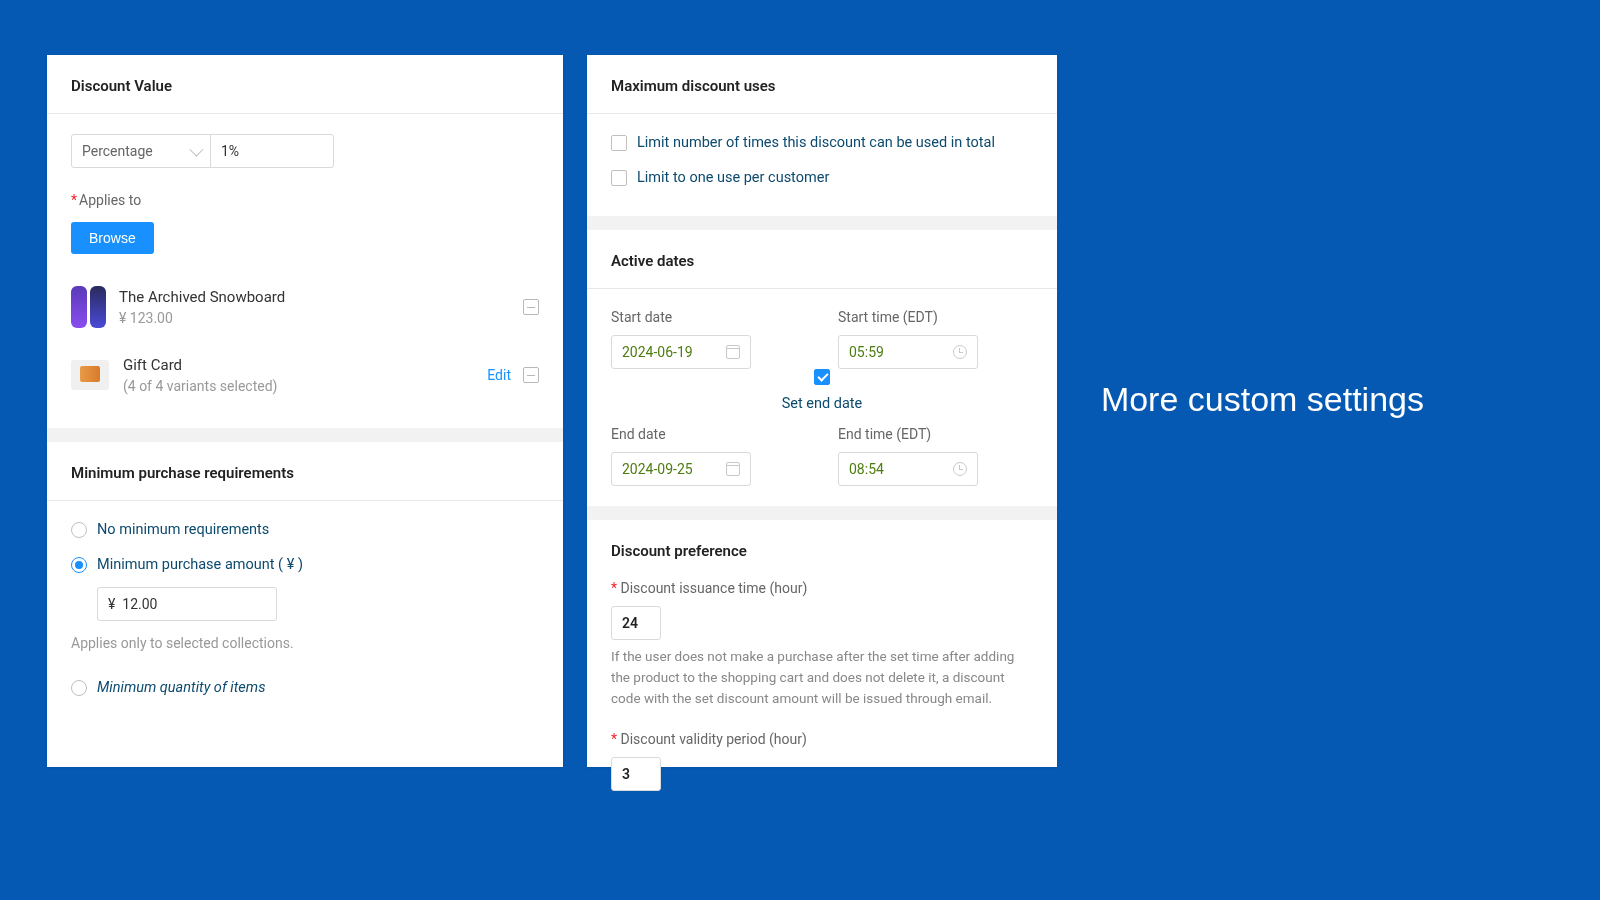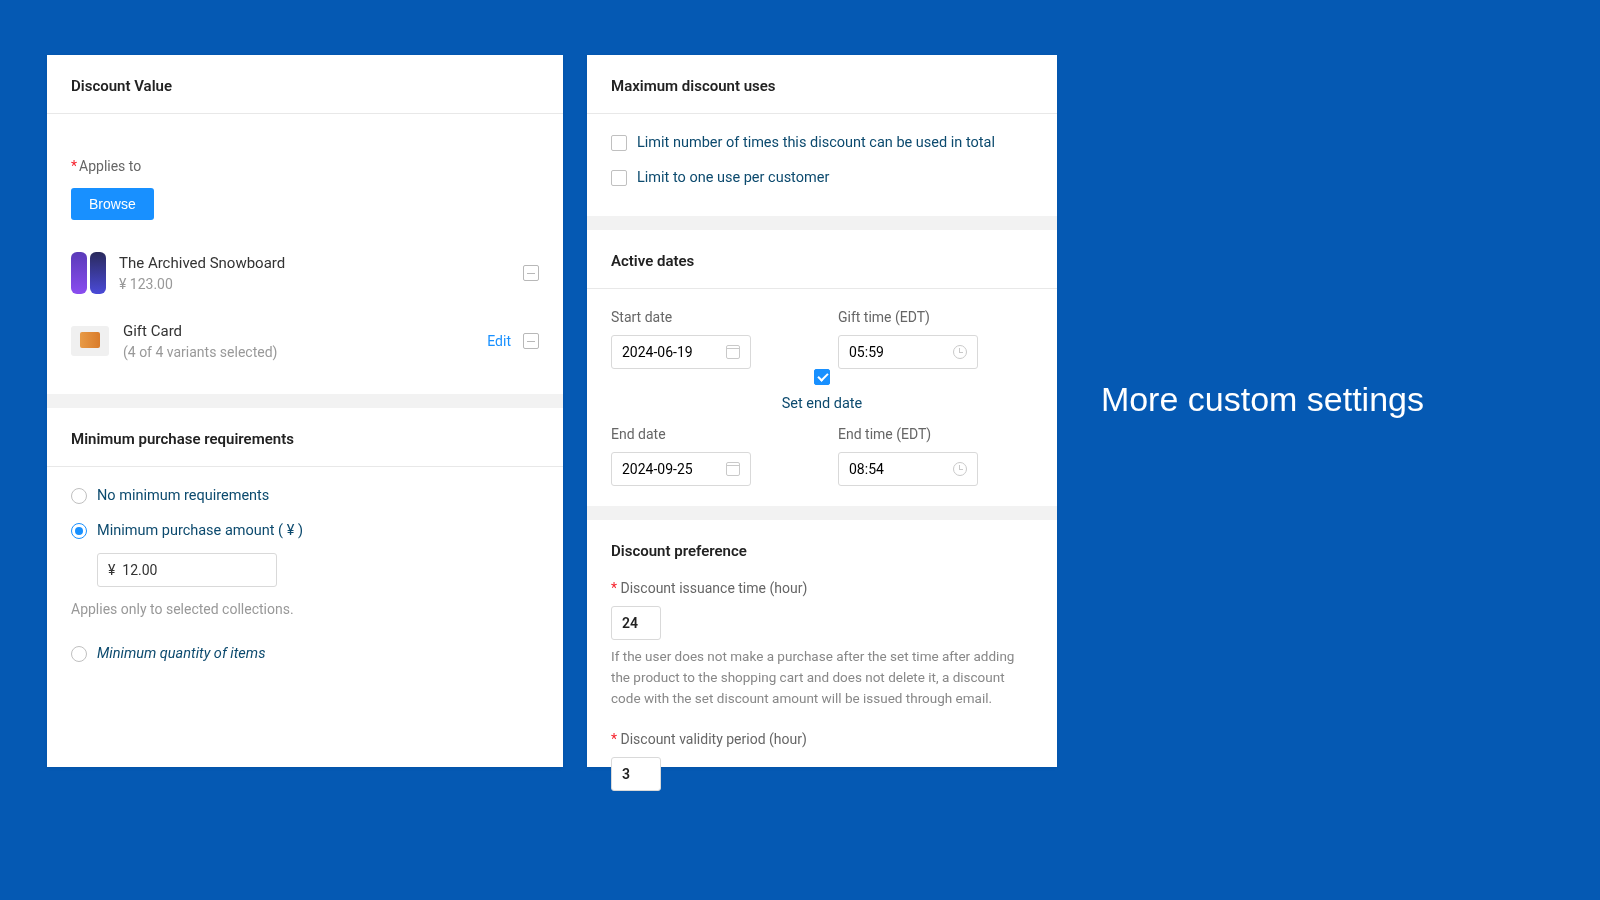--- a/index.html
+++ b/index.html
@@ -135,21 +135,21 @@
 
   .helper { font-size:14px; color:#999; margin-top:6px; }
   .helper2 { font-size:13.5px; color:#888; line-height:1.55; margin-top:6px; }
   .field-label { font-size:14px; color:#666; margin-bottom:10px; }
 
   .date-row { display:flex; gap:32px; }
   .date-col { flex:1; }
   .date-input {
     border:1px solid #d9d9d9; border-radius:3px; height:34px;
     display:flex; align-items:center; justify-content:space-between;
-    padding:0 10px; font-size:14px; color:#000000; cursor:pointer;
+    padding:0 10px; font-size:14px; color:#4d7c0f; cursor:pointer;
     width: 140px;
   }
   .cal-icon, .clock-icon { width:14px; height:14px; position:relative; opacity:.45; }
   .cal-icon { border:1.3px solid #888; border-radius:2px; }
   .cal-icon::before { content:""; position:absolute; left:-1px; right:-1px; top:2px; height:1px; background:#888; }
   .clock-icon { border:1.3px solid #888; border-radius:50%; }
   .clock-icon::before { content:""; position:absolute; left:5px; top:2px; width:1px; height:4px; background:#888; }
   .clock-icon::after { content:""; position:absolute; left:5px; top:5.5px; width:4px; height:1px; background:#888; }
 
   .callout {
@@ -162,20 +162,27 @@
   .short-input { width:50px; text-align:left; font-weight:600; color:#222; }
 </style>
 </head>
 <body>
 
 <div class="panel panel-left">
 
   <div class="section-header">Discount Value</div>
 
   <div class="section-body">
+    <div class="row-inline">
+      <div class="select">
+        <span>Percentage</span>
+        <span class="chev"></span>
+      </div>
+      <input class="text-input" value="1%" style="">
+    </div>
 
     <div class="label-req"><span class="ast">*</span><span>Applies to</span></div>
     <button class="btn-primary">Browse</button>
 
     <div style="margin-top:18px;">
       <div class="product-row">
         <div class="thumb snowboard-wrap">
           <div class="thumb snowboard"></div>
             <div class="thumb snowboard" style="background:linear-gradient(180deg,#2a2a5c,#4a4ad8);"></div>
         </div>
@@ -245,21 +252,21 @@
   <div class="section-body">
     <div class="date-row">
       <div class="date-col">
         <div class="field-label">Start date</div>
         <div class="date-input">
           <span>2024-06-19</span>
           <span class="cal-icon"></span>
         </div>
       </div>
       <div class="date-col">
-        <div class="field-label">Gift time (EDT)</div>
+        <div class="field-label">Start time (EDT)</div>
         <div class="date-input">
           <span>05:59</span>
           <span class="clock-icon"></span>
         </div>
       </div>
     </div>
 
     <div class="check-row" style="flex-direction:column;">
       <div class="checkbox checked"></div>
       <span>Set end date</span>

